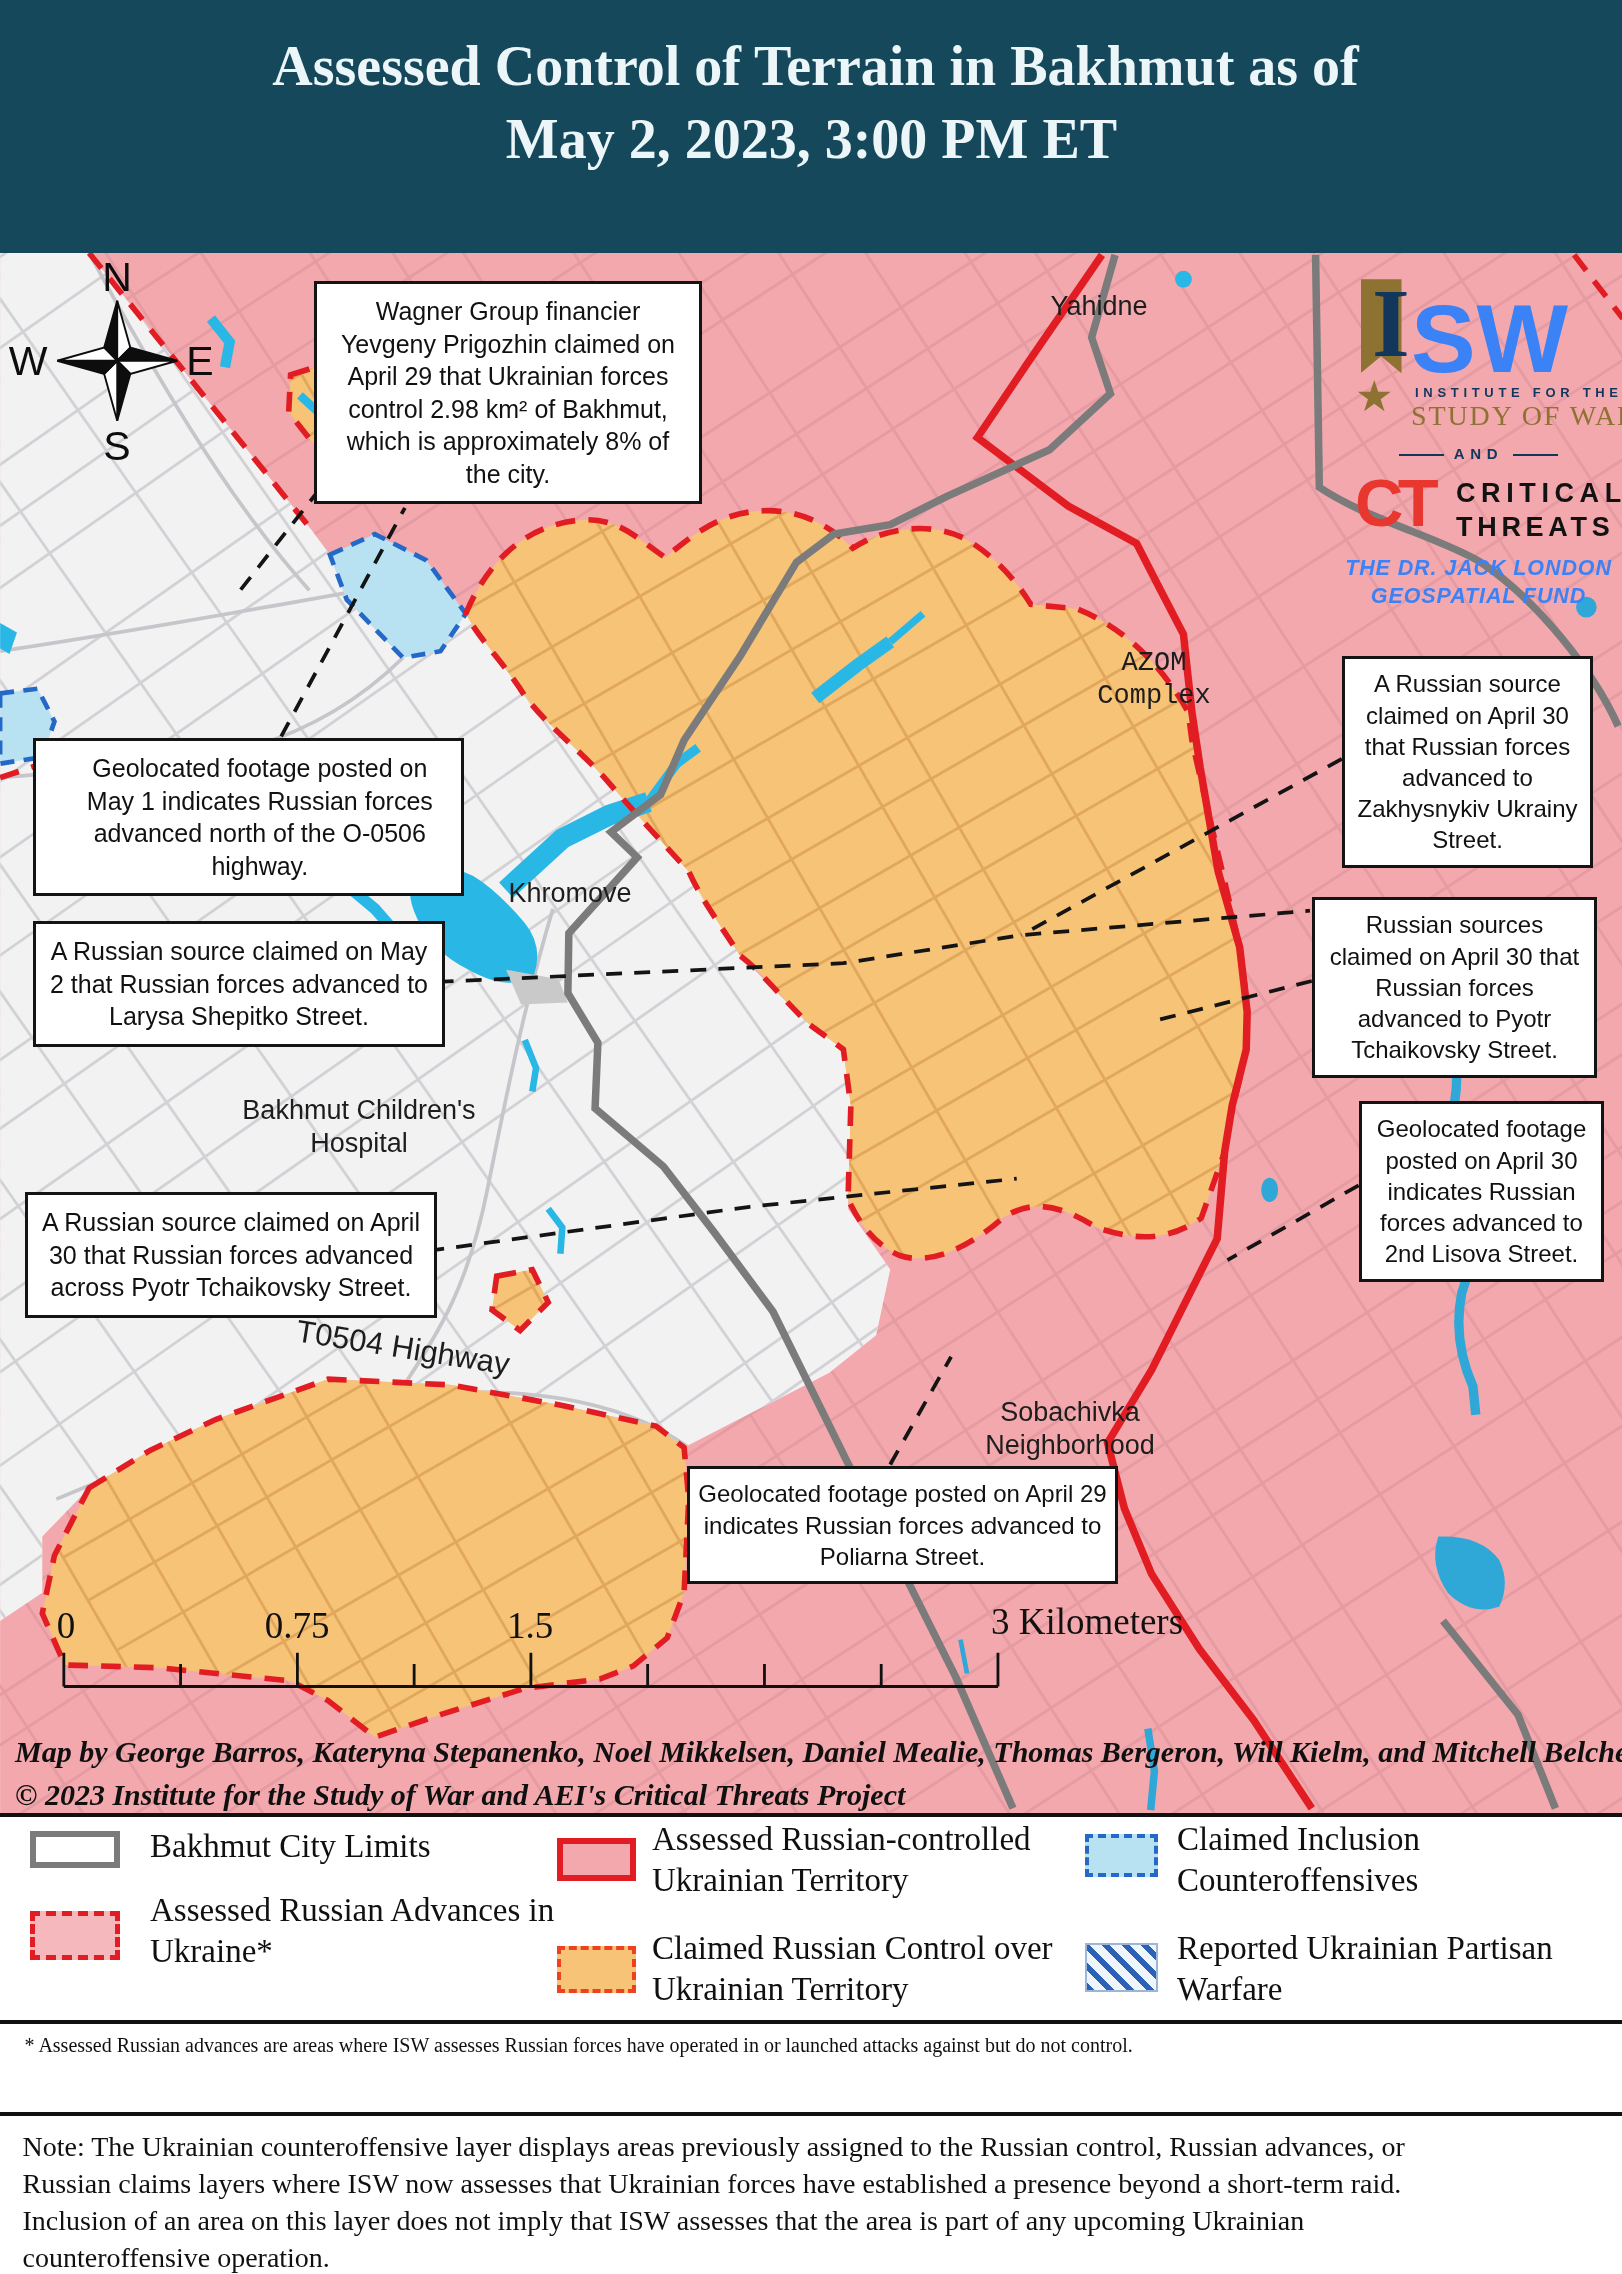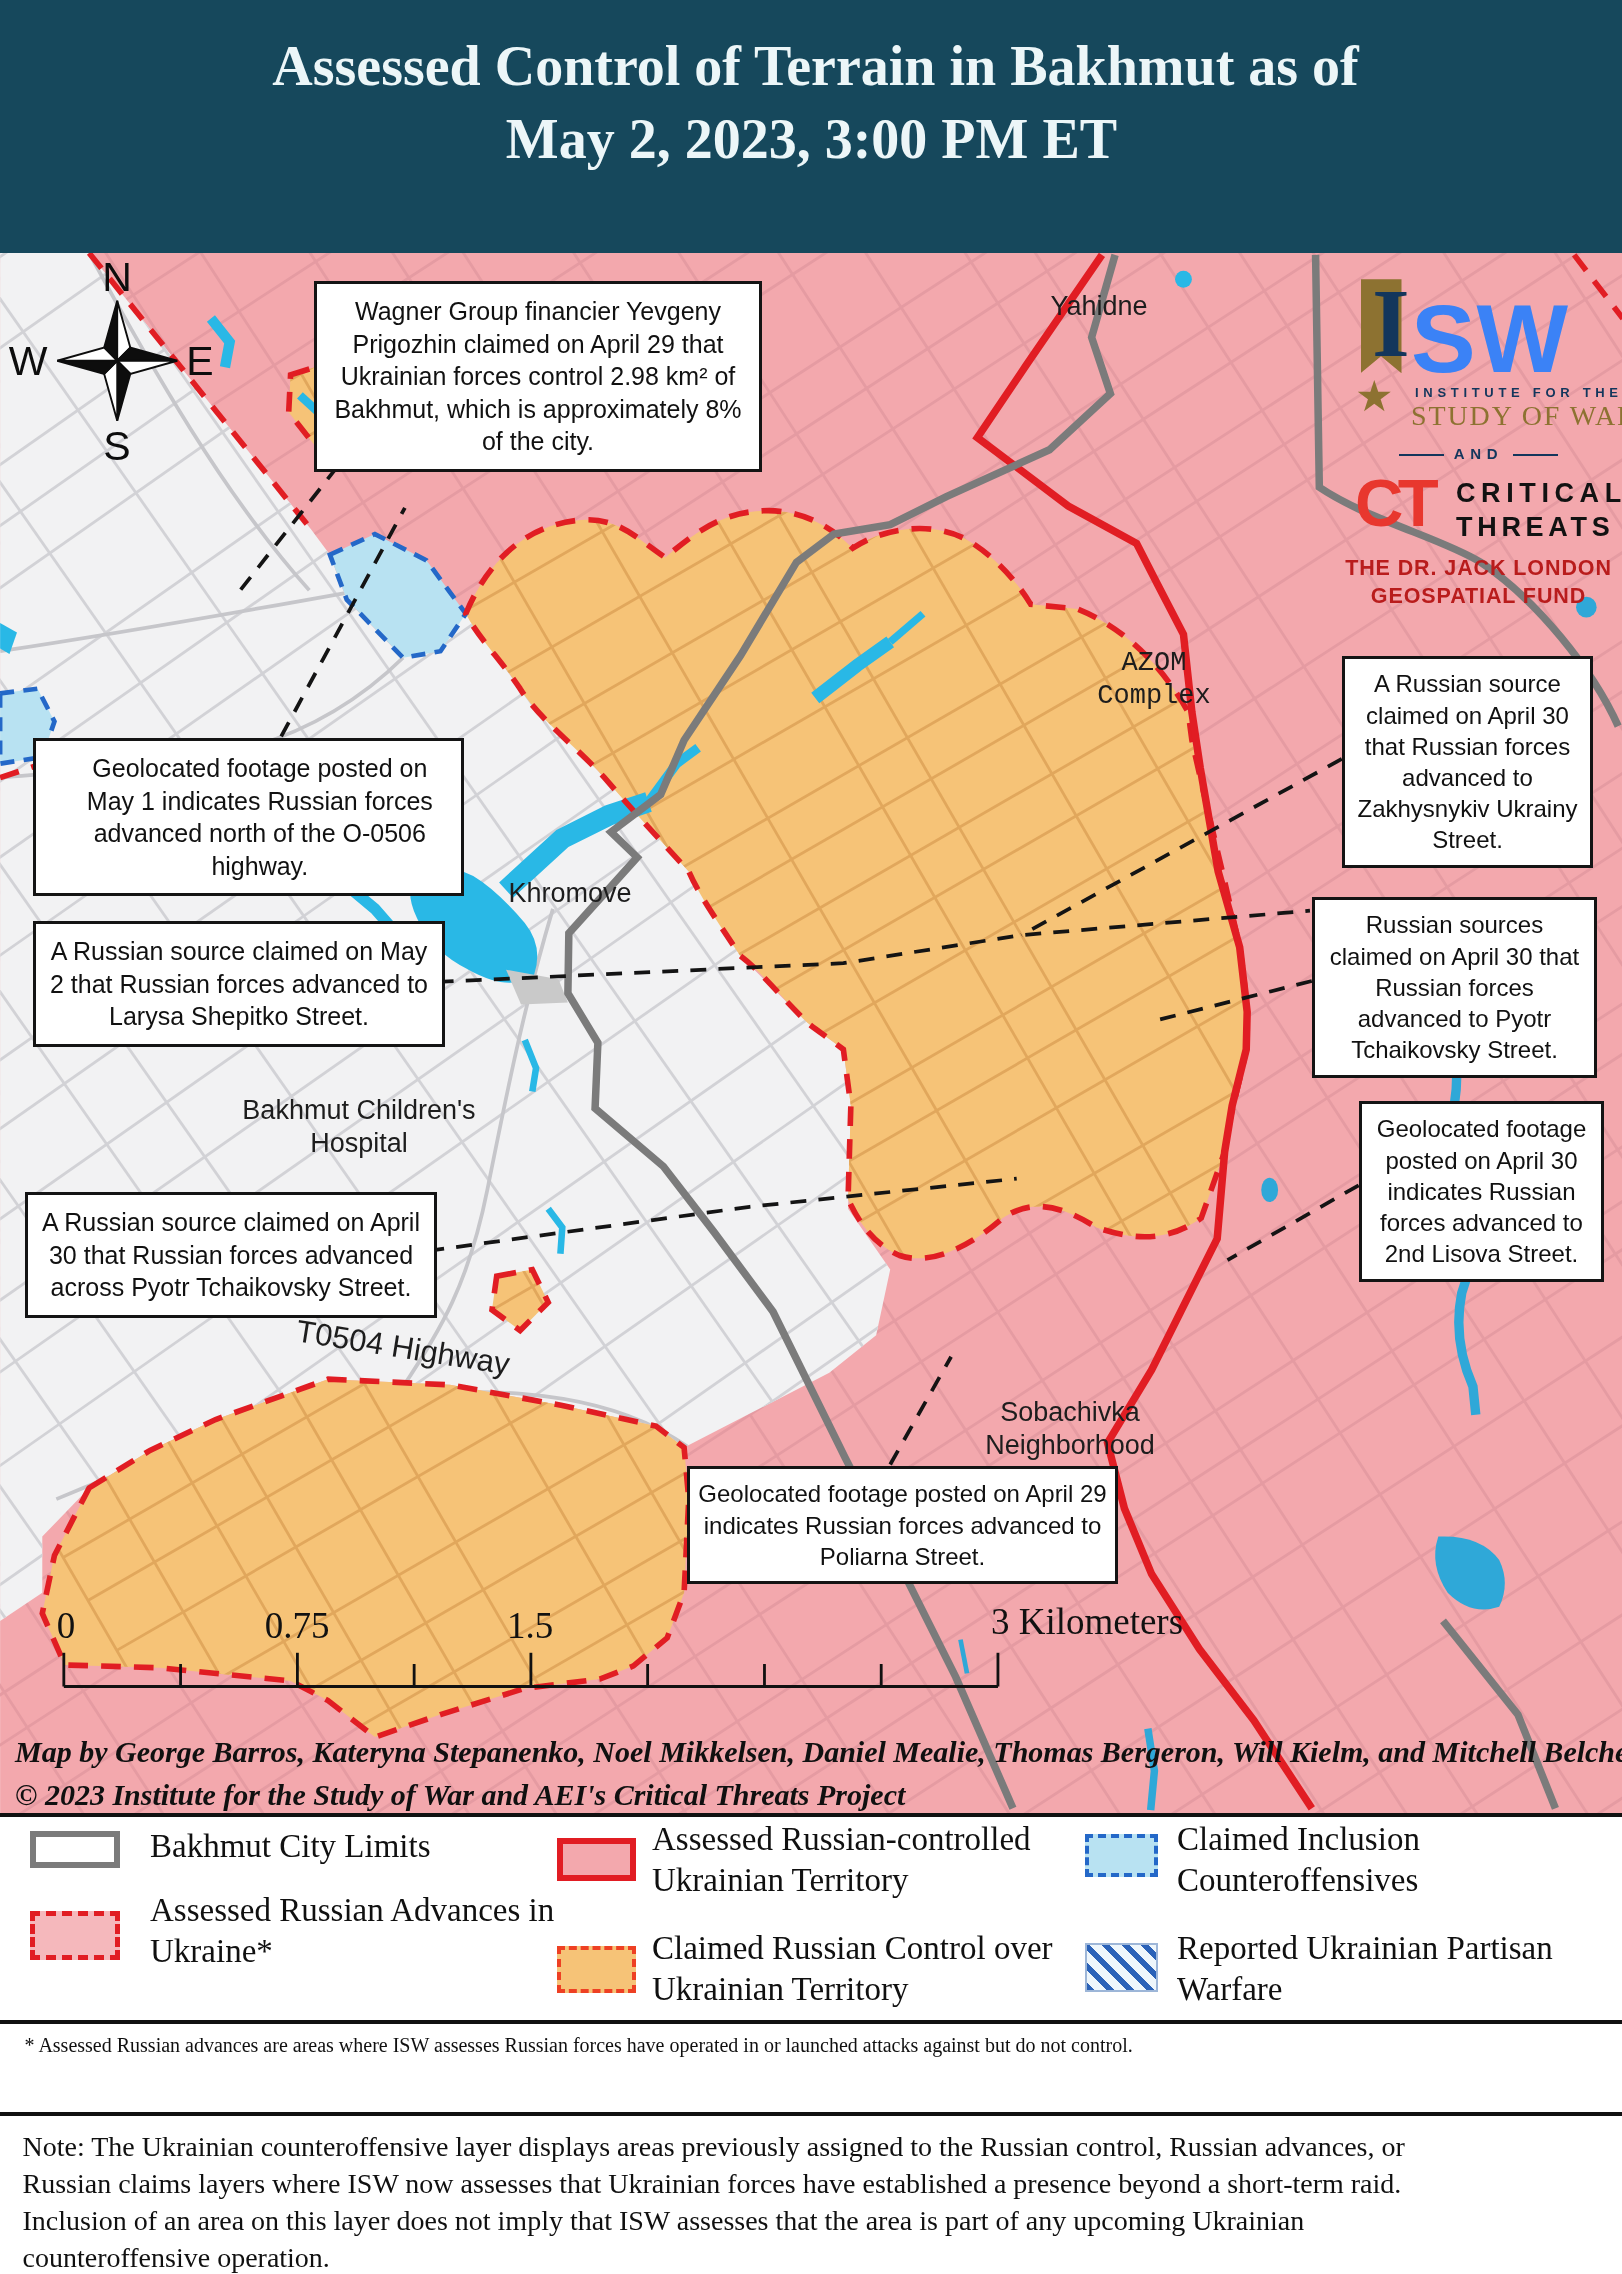--- a/index.html
+++ b/index.html
@@ -41,21 +41,21 @@
            font-weight:700;letter-spacing:5.6px;color:#13365c;}
   #isw-and:before,#isw-and:after{content:"";display:inline-block;width:45px;height:1.9px;
            background:#13365c;vertical-align:middle;margin:0 9.4px;}
   #ct-logo{position:absolute;left:17px;top:199px;font-size:67px;font-weight:700;color:#e8372e;
            line-height:.9;letter-spacing:-5.6px;}
   #ct-critical{position:absolute;left:118px;top:204px;font-size:27px;font-weight:700;color:#121212;
                letter-spacing:5.6px;}
   #ct-threats{position:absolute;left:118px;top:238px;font-size:27px;font-weight:700;color:#121212;
               letter-spacing:4.7px;}
   #fund{position:absolute;left:0;top:281px;width:281px;text-align:center;font-size:21.5px;
-        font-weight:700;color:#b91c1c;line-height:1.3;letter-spacing:0.9px;}
+        font-weight:700;font-style:italic;color:#3b82f6;line-height:1.3;letter-spacing:0.9px;}
   
   #legend{position:absolute;left:0;top:1813px;width:1623px;height:211px;background:#fff;
           border-top:4.7px solid #111;border-bottom:4.7px solid #111;box-sizing:border-box;
           font-family:"Liberation Serif",serif;font-size:33px;color:#101010;}
   .sw{position:absolute;box-sizing:border-box;}
   .leglab{position:absolute;line-height:1.25;}
   #footnote1{position:absolute;left:0;top:2024px;width:1623px;height:92px;background:#fff;
              border-bottom:4.7px solid #111;box-sizing:border-box;
              font-family:"Liberation Serif",serif;font-size:20px;color:#101010;
              padding:7.5px 24px 0 47px;text-indent:-22.5px;line-height:1.35;}
@@ -392,21 +392,21 @@
     <div class="compass-letter" style="left:200px;top:108px;">E</div>
     <div class="compass-letter" style="left:117px;top:193px;">S</div>
 
     <div class="maplabel" style="left:1099px;top:37px;">Yahidne</div>
     <div class="maplabel" style="left:1154px;top:394px;width:159px;font-family:Liberation Mono, monospace;">AZOM Complex</div>
     <div class="maplabel" style="left:570px;top:624px;">Khromove</div>
     <div class="maplabel" style="left:359px;top:841px;width:290px;">Bakhmut Children's Hospital</div>
     <div class="maplabel" style="left:1070px;top:1143px;width:253px;">Sobachivka Neighborhood</div>
     <div class="maplabel" style="left:403px;top:1076px;font-size:31px;transform:translate(-50%,0) rotate(9deg);white-space:nowrap;">T0504 Highway</div>
 
-    <div class="callout" style="left:314px;top:28px;width:448px;">Wagner Group financier Yevgeny Prigozhin claimed on April 29 that Ukrainian forces control 2.98 km² of Bakhmut, which is approximately 8% of the city.</div>
+    <div class="callout" style="left:314px;top:28px;width:388px;">Wagner Group financier Yevgeny Prigozhin claimed on April 29 that Ukrainian forces control 2.98 km² of Bakhmut, which is approximately 8% of the city.</div>
     <div class="callout" style="left:33px;top:485px;width:431px;padding-left:32px;">Geolocated footage posted on May 1 indicates Russian forces advanced north of the O-0506 highway.</div>
     <div class="callout" style="left:33px;top:668px;width:412px;">A Russian source claimed on May 2 that Russian forces advanced to Larysa Shepitko Street.</div>
     <div class="callout" style="left:25px;top:939px;width:412px;">A Russian source claimed on April 30 that Russian forces advanced across Pyotr Tchaikovsky Street.</div>
     <div class="callout small" style="left:687px;top:1213px;width:431px;">Geolocated footage posted on April 29 indicates Russian forces advanced to Poliarna Street.</div>
     <div class="callout small" style="left:1342px;top:403px;width:251px;">A Russian source claimed on April 30 that Russian forces advanced to Zakhysnykiv Ukrainy Street.</div>
     <div class="callout small" style="left:1312px;top:644px;width:285px;">Russian sources claimed on April 30 that Russian forces advanced to Pyotr Tchaikovsky Street.</div>
     <div class="callout small" style="left:1359px;top:848px;width:245px;">Geolocated footage posted on April 30 indicates Russian forces advanced to 2nd Lisova Street.</div>
 
     <div id="logoblock">
       <div id="isw-banner"></div>

